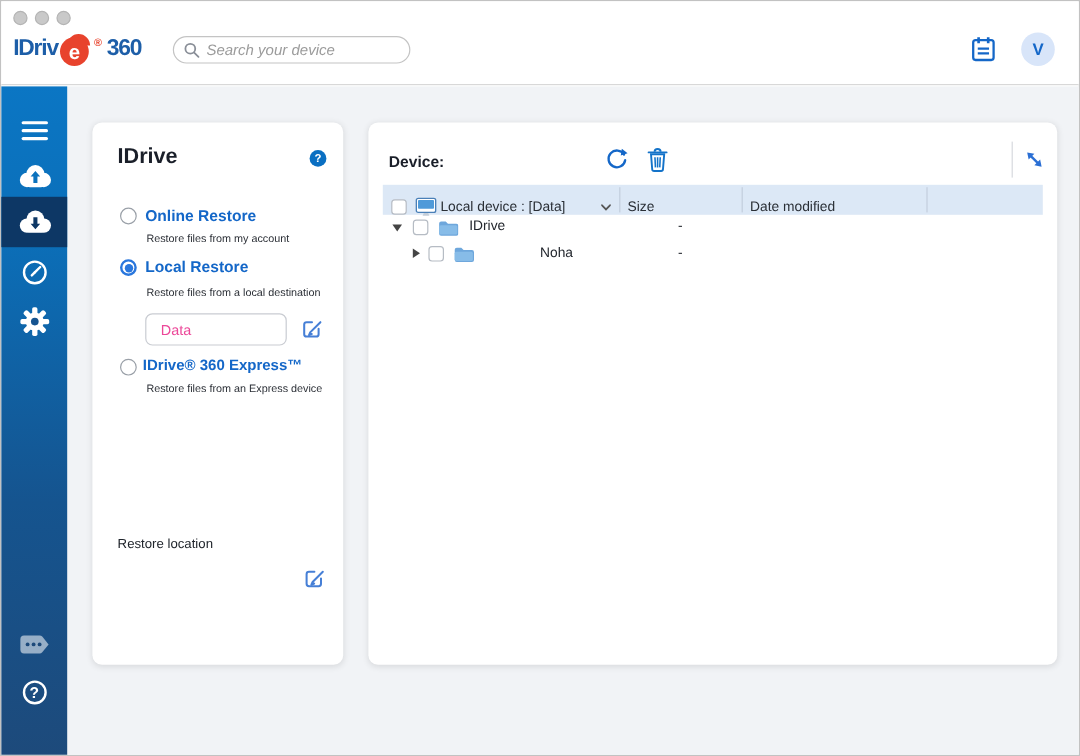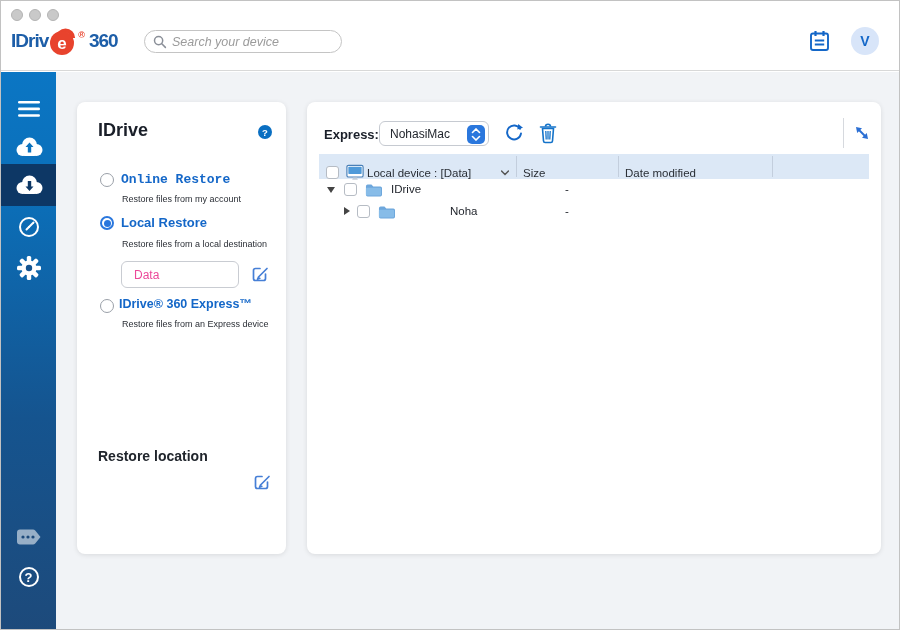--- a/index.html
+++ b/index.html
@@ -35,21 +35,21 @@
   .restore-card { left:21px; top:30px; width:209px; height:452px; }
   .rc-title { position:absolute; left:21px; top:18px; font-size:18px; font-weight:bold; color:#1a1f29; }
   .help-dot { position:absolute; right:14px; top:23px; width:14px; height:14px; border-radius:50%; background:#0a6fc2; color:#fff; font-size:9.5px; font-weight:bold; display:flex; align-items:center; justify-content:center; cursor:pointer; }
   .radio { position:absolute; width:14px; height:14px; border-radius:50%; background:#fff; border:1.5px solid #9aa0a8; cursor:pointer; }
   .radio.on { border:2px solid #2a77dd; }
   .radio.on::after { content:""; position:absolute; left:2px; top:2px; width:7px; height:7px; border-radius:50%; background:#2a77dd; }
   .opt-label { position:absolute; font-size:13px; font-weight:bold; color:#1467c8; cursor:pointer; white-space:nowrap; }
   .opt-desc { position:absolute; font-size:9px; color:#2b2f36; white-space:nowrap; }
   .text-box { position:absolute; border:1.3px solid #c9ccd2; border-radius:6px; background:#fff; font-family:"Liberation Sans", sans-serif; color:#ec4899; outline:none; }
   .edit-ic { position:absolute; cursor:pointer; }
-  .rl-label { position:absolute; left:21px; top:346px; font-size:14px; color:#20252c;font-weight:bold; }
+  .rl-label { position:absolute; left:21px; top:346px; font-size:11px; color:#20252c; }
 
   
   .device-panel { left:251px; top:30px; width:574px; height:452px; }
   .dev-label { position:absolute; left:17px; top:25px; font-size:13px; font-weight:bold; color:#1a1f29; }
   .dev-select { position:absolute; left:72px; top:19px; width:110px; height:25px; border:1px solid #c6cad1; border-radius:6px; background:#fff; cursor:pointer; }
   .dev-select .val { position:absolute; left:10px; top:5px; font-size:12px; color:#23272e; }
   .stepper { position:absolute; right:3px; top:3px; width:18px; height:19px; background:#2a77dd; border-radius:5px; display:flex; flex-direction:column; align-items:center; justify-content:center; gap:1px; }
   .tool-ic { position:absolute; cursor:pointer; }
   .vdivider { position:absolute; width:1px; background:#d6d9de; }
 
@@ -198,21 +198,21 @@
 
   <div class="content">
 
     <div class="card restore-card">
       <div class="rc-title">IDrive</div>
       <div class="help-dot">
         <span>?</span>
       </div>
 
       <div class="radio" style="left:23px; top:71px;"></div>
-      <div class="opt-label" style="left:44px; top:70px;font-family:Liberation Mono, monospace;">Online Restore</div>
+      <div class="opt-label" style="left:44px; top:70px;">Online Restore</div>
       <div class="opt-desc" style="left:45px; top:92px;">Restore files from my account</div>
 
       <div class="radio on" style="left:23px; top:114px;"></div>
       <div class="opt-label" style="left:44px; top:113px;">Local Restore</div>
       <div class="opt-desc" style="left:45px; top:137px;">Restore files from a local destination</div>
 
       <input class="text-box" style="left: 44px; top: 159px; width: 118px; height: 27px; font-size: 12px; padding-left: 12px;" value="Data">
       <span class="edit-ic" style="left:174px; top:163px;">
         <svg width="19" height="19" viewBox="0 0 19 19">
           <path d="M9 3.5 H4.5 q-2 0 -2 2 v8 q0 2 2 2 h8 q2 0 2 -2 V9" fill="none" stroke="#467fd6" stroke-width="1.7" stroke-linecap="round"></path>
@@ -227,33 +227,22 @@
       <div class="rl-label">Restore location</div>
       <span class="edit-ic" style="left:176px; top:371px;">
         <svg width="19" height="19" viewBox="0 0 19 19">
           <path d="M9 3.5 H4.5 q-2 0 -2 2 v8 q0 2 2 2 h8 q2 0 2 -2 V9" fill="none" stroke="#467fd6" stroke-width="1.7" stroke-linecap="round"></path>
           <path d="M7.5 12 L16 3.5 M7.5 12 l-1 2.3 2.3-1" fill="none" stroke="#467fd6" stroke-width="1.7" stroke-linecap="round" stroke-linejoin="round"></path>
         </svg>
       </span>
     </div>
 
     <div class="card device-panel">
-      <div class="dev-label">Express:</div>
-
-      <div class="dev-select">
-        <span class="val">NohasiMac</span>
-        <span class="stepper">
-          <svg width="10" height="6" viewBox="0 0 10 6">
-              <polyline points="1.5,4.5 5,1 8.5,4.5" fill="none" stroke="#fff" stroke-width="1.6" stroke-linecap="round"></polyline>
-            </svg>
-          <svg width="10" height="6" viewBox="0 0 10 6">
-              <polyline points="1.5,1.5 5,5 8.5,1.5" fill="none" stroke="#fff" stroke-width="1.6" stroke-linecap="round"></polyline>
-            </svg>
-        </span>
-      </div>
+      <div class="dev-label">Device:</div>
+
 
       <span class="tool-ic" style="left:196px; top:20px;">
         <svg width="22" height="22" viewBox="0 0 24 24">
           <path d="M18.6 7.4 A7.6 7.6 0 1 0 19.6 12.6" fill="none" stroke="#1467c8" stroke-width="2.1" stroke-linecap="round"></path>
           <polygon points="16.6,2.2 21.8,6.2 15.6,8.2" fill="#1467c8"></polygon>
         </svg>
       </span>
 
       <span class="tool-ic" style="left:231px; top:20px;">
         <svg width="20" height="22" viewBox="0 0 20 22">

